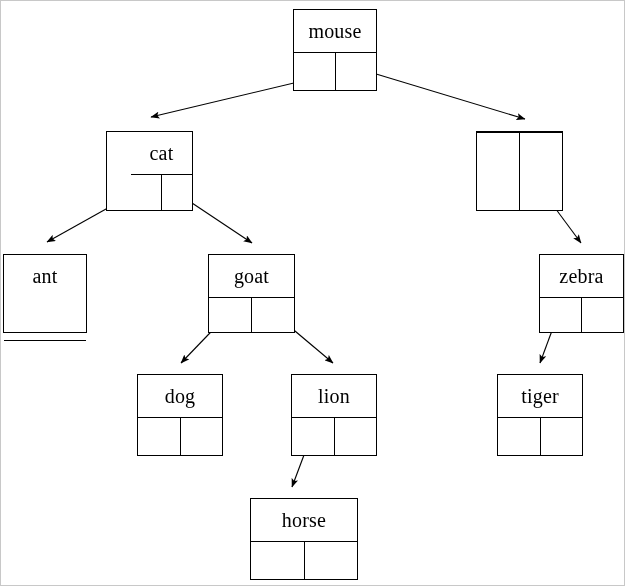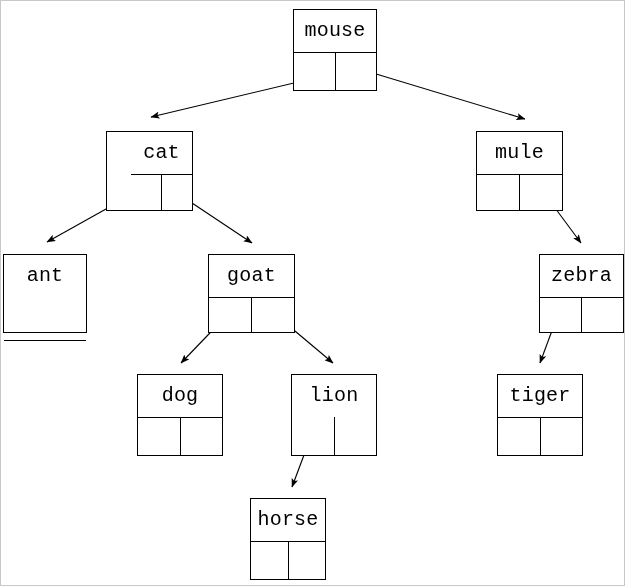--- a/index.html
+++ b/index.html
@@ -28,21 +28,20 @@
     height: 586px;
     pointer-events: none;
   }
   .node {
     position: absolute;
     box-sizing: border-box;
     border: 1.6px solid #000000;
     background: #ffffff;
     display: flex;
     flex-direction: column;
-    font-family: Liberation Mono, monospace;
   }
   .node-label {
     flex: 0 0 auto;
     display: flex;
     align-items: center;
     justify-content: center;
     color: #000000;
     font-size: 20px;
     line-height: 1;
     letter-spacing: 0.2px;
@@ -89,21 +88,20 @@
       </div>
     </div>
     <div class="node" style="left: 105px; top: 130px; width: 87px; height: 80px; padding-left: 24px;">
       <div class="node-label" style="height: 42px;">cat</div>
       <div class="node-pointers">
         <div class="ptr left"></div>
         <div class="ptr right"></div>
       </div>
     </div>
     <div class="node" style="left: 475px; top: 130px; width: 87px; height: 80px;">
-      <div class="node-label" style="height: 42px;">mule</div>
       <div class="node-pointers">
         <div class="ptr left"></div>
         <div class="ptr right"></div>
       </div>
     </div>
     <div class="node" style="left: 2px; top: 253px; width: 84px; height: 79px; gap: 43px;">
       <div class="node-label" style="height: 42px;">ant</div>
       <div class="node-pointers">
         <div class="ptr left"></div>
         <div class="ptr right"></div>
@@ -123,34 +121,34 @@
         <div class="ptr right"></div>
       </div>
     </div>
     <div class="node" style="left: 136px; top: 373px; width: 86px; height: 82px;">
       <div class="node-label" style="height: 42px;">dog</div>
       <div class="node-pointers">
         <div class="ptr left"></div>
         <div class="ptr right"></div>
       </div>
     </div>
-    <div class="node" style="left: 290px; top: 373px; width: 86px; height: 82px; align-items: center;">
+    <div class="node" style="left: 290px; top: 373px; width: 86px; height: 82px;">
       <div class="node-label" style="height: 42px;">lion</div>
       <div class="node-pointers">
         <div class="ptr left"></div>
         <div class="ptr right"></div>
       </div>
     </div>
     <div class="node" style="left: 496px; top: 373px; width: 86px; height: 82px; justify-content: flex-end;">
       <div class="node-label" style="height: 42px;">tiger</div>
       <div class="node-pointers">
         <div class="ptr left"></div>
         <div class="ptr right"></div>
       </div>
     </div>
-    <div class="node" style="left: 249px; top: 497px; width: 76px; height: 82px;">
+    <div class="node" style="left: 249px; top: 497px; width: 108px; height: 82px;">
       <div class="node-label" style="height: 42px;">horse</div>
       <div class="node-pointers">
         <div class="ptr left"></div>
         <div class="ptr right"></div>
       </div>
     </div>
   </div>
 
 </body></html>

